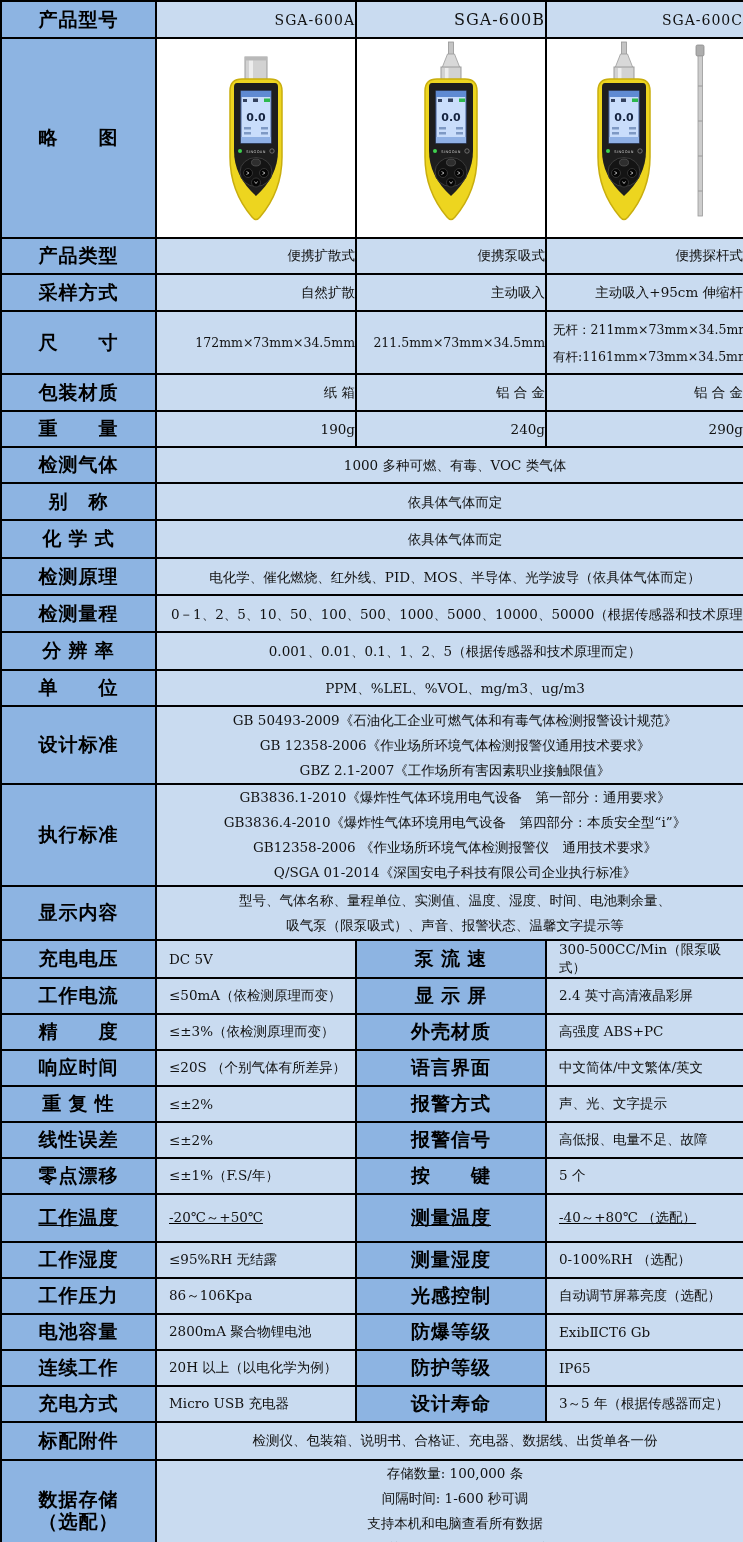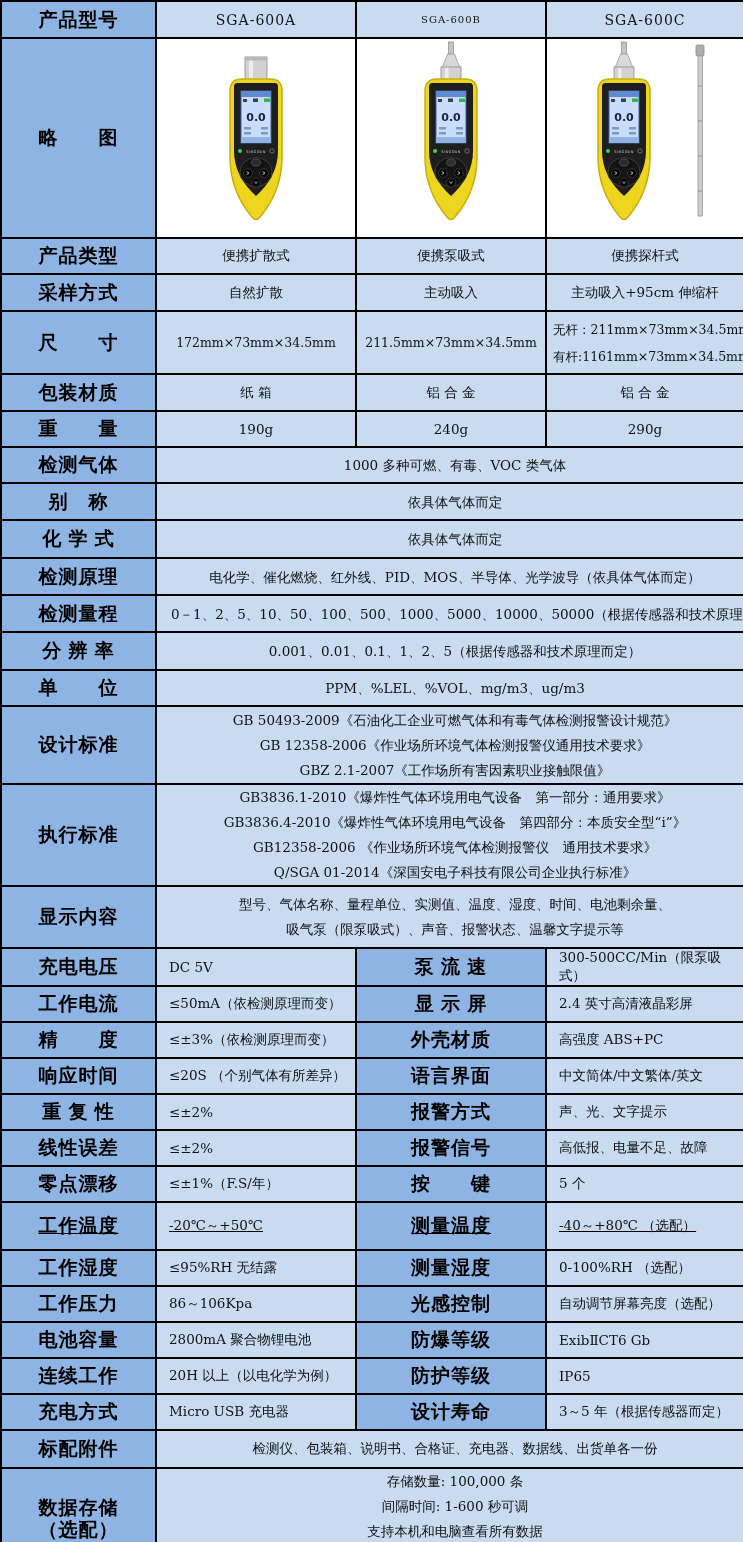--- a/index.html
+++ b/index.html
@@ -2,21 +2,21 @@
 <html lang="zh" style="--label-bg: #8DB4E2; --value-bg: #C9DBF0; --border: #000000;"><head>
 <meta charset="utf-8">
 <style>
   html,body{margin:0;padding:0;background:#fff;}
   body{width:743px;font-family:"Liberation Sans",sans-serif;}
   table{width:743px;border-collapse:collapse;table-layout:fixed;}
   col.c1{width:155px;} col.c2{width:200px;} col.c3{width:190px;} col.c4{width:198px;}
   th,td{border:2px solid var(--border,#000);overflow:hidden;vertical-align:middle;padding:0;}
   th.lbl{background:var(--label-bg,#8DB4E2);font-size:19px;font-weight:bold;color:#000;text-align:center;letter-spacing:1px;}
   td.val{background:var(--value-bg,#C9DBF0);font-family:"DejaVu Serif","Liberation Serif",serif;font-size:13.5px;color:#111;}
-  td.center{text-align:center;}
+  td.center{text-align:right;}
   td.left{text-align:center;padding-left:14px;padding-right:4px;}
   td.pairval{text-align:left;padding-left:12px;padding-right:2px;}
   td.img{background:#fff;text-align:center;vertical-align:middle;}
   td.small{font-size:12.5px;}
   .line{line-height:25px;white-space:nowrap;}
   .line26{line-height:26px;white-space:nowrap;}
   .dimcell .line26{line-height:27px;}
   th .sub{display:block;line-height:22px;}
   svg text{font-family:"DejaVu Sans","Liberation Sans",sans-serif;}
 </style>
@@ -27,21 +27,21 @@
   <colgroup>
       <col class="c1">
       <col class="c2">
       <col class="c3">
       <col class="c4">
     </colgroup>
   <tbody>
     <tr style="height:37px">
       <th class="lbl">产品型号</th>
       <td class="val center" style="font-size:14px;letter-spacing:1px;">SGA-600A</td>
-      <td class="val center" style="font-size:10px;letter-spacing:1px;">SGA-600B</td>
+      <td class="val center" style="font-size:16px;letter-spacing:1px;">SGA-600B</td>
       <td class="val center" style="font-size:14px;letter-spacing:1px;">SGA-600C</td>
     </tr>
   <tr style="height: 200px;">
         <th class="lbl">略　　图</th>
         <td class="img"><svg width="170" height="190" viewBox="0 0 170 190">
             <g transform="translate(85,0)">
               <rect x="-11" y="16" width="22" height="23" fill="#D2D2D2" stroke="#9B9B9B" stroke-width="1"></rect>
               <rect x="-7" y="17" width="4" height="21" fill="#EFEFEF" opacity="0.9"></rect>
               <rect x="-11" y="16" width="22" height="3.5" fill="#B9B9B9"></rect>
               <path d="M-26,50 Q-26,38 -14,38 L14,38 Q26,38 26,50 L26,116 Q26,150 4,176 Q0,181 -4,176 Q-26,150 -26,116 Z" fill="#EDD51F" stroke="#C9AE0E" stroke-width="1.5"></path>
@@ -228,21 +228,21 @@
       </tr>
       <tr style="height: 96px;">
         <th class="lbl">执行标准</th>
         <td class="val left" colspan="3">
           <div class="line">GB3836.1-2010《爆炸性气体环境用电气设备　第一部分：通用要求》</div>
           <div class="line">GB3836.4-2010《爆炸性气体环境用电气设备　第四部分：本质安全型“i”》</div>
           <div class="line">GB12358-2006 《作业场所环境气体检测报警仪　通用技术要求》</div>
           <div class="line">Q/SGA 01-2014《深国安电子科技有限公司企业执行标准》</div>
         </td>
       </tr>
-      <tr style="height: 62px;">
+      <tr style="height: 54px;">
         <th class="lbl">显示内容</th>
         <td class="val left" colspan="3">
           <div class="line">型号、气体名称、量程单位、实测值、温度、湿度、时间、电池剩余量、</div>
           <div class="line">吸气泵（限泵吸式）、声音、报警状态、温馨文字提示等</div>
         </td>
       </tr>
       <tr style="height: 36px;">
         <th class="lbl">充电电压</th>
         <td class="val pairval">DC 5V</td>
         <th class="lbl">泵 流 速</th>

